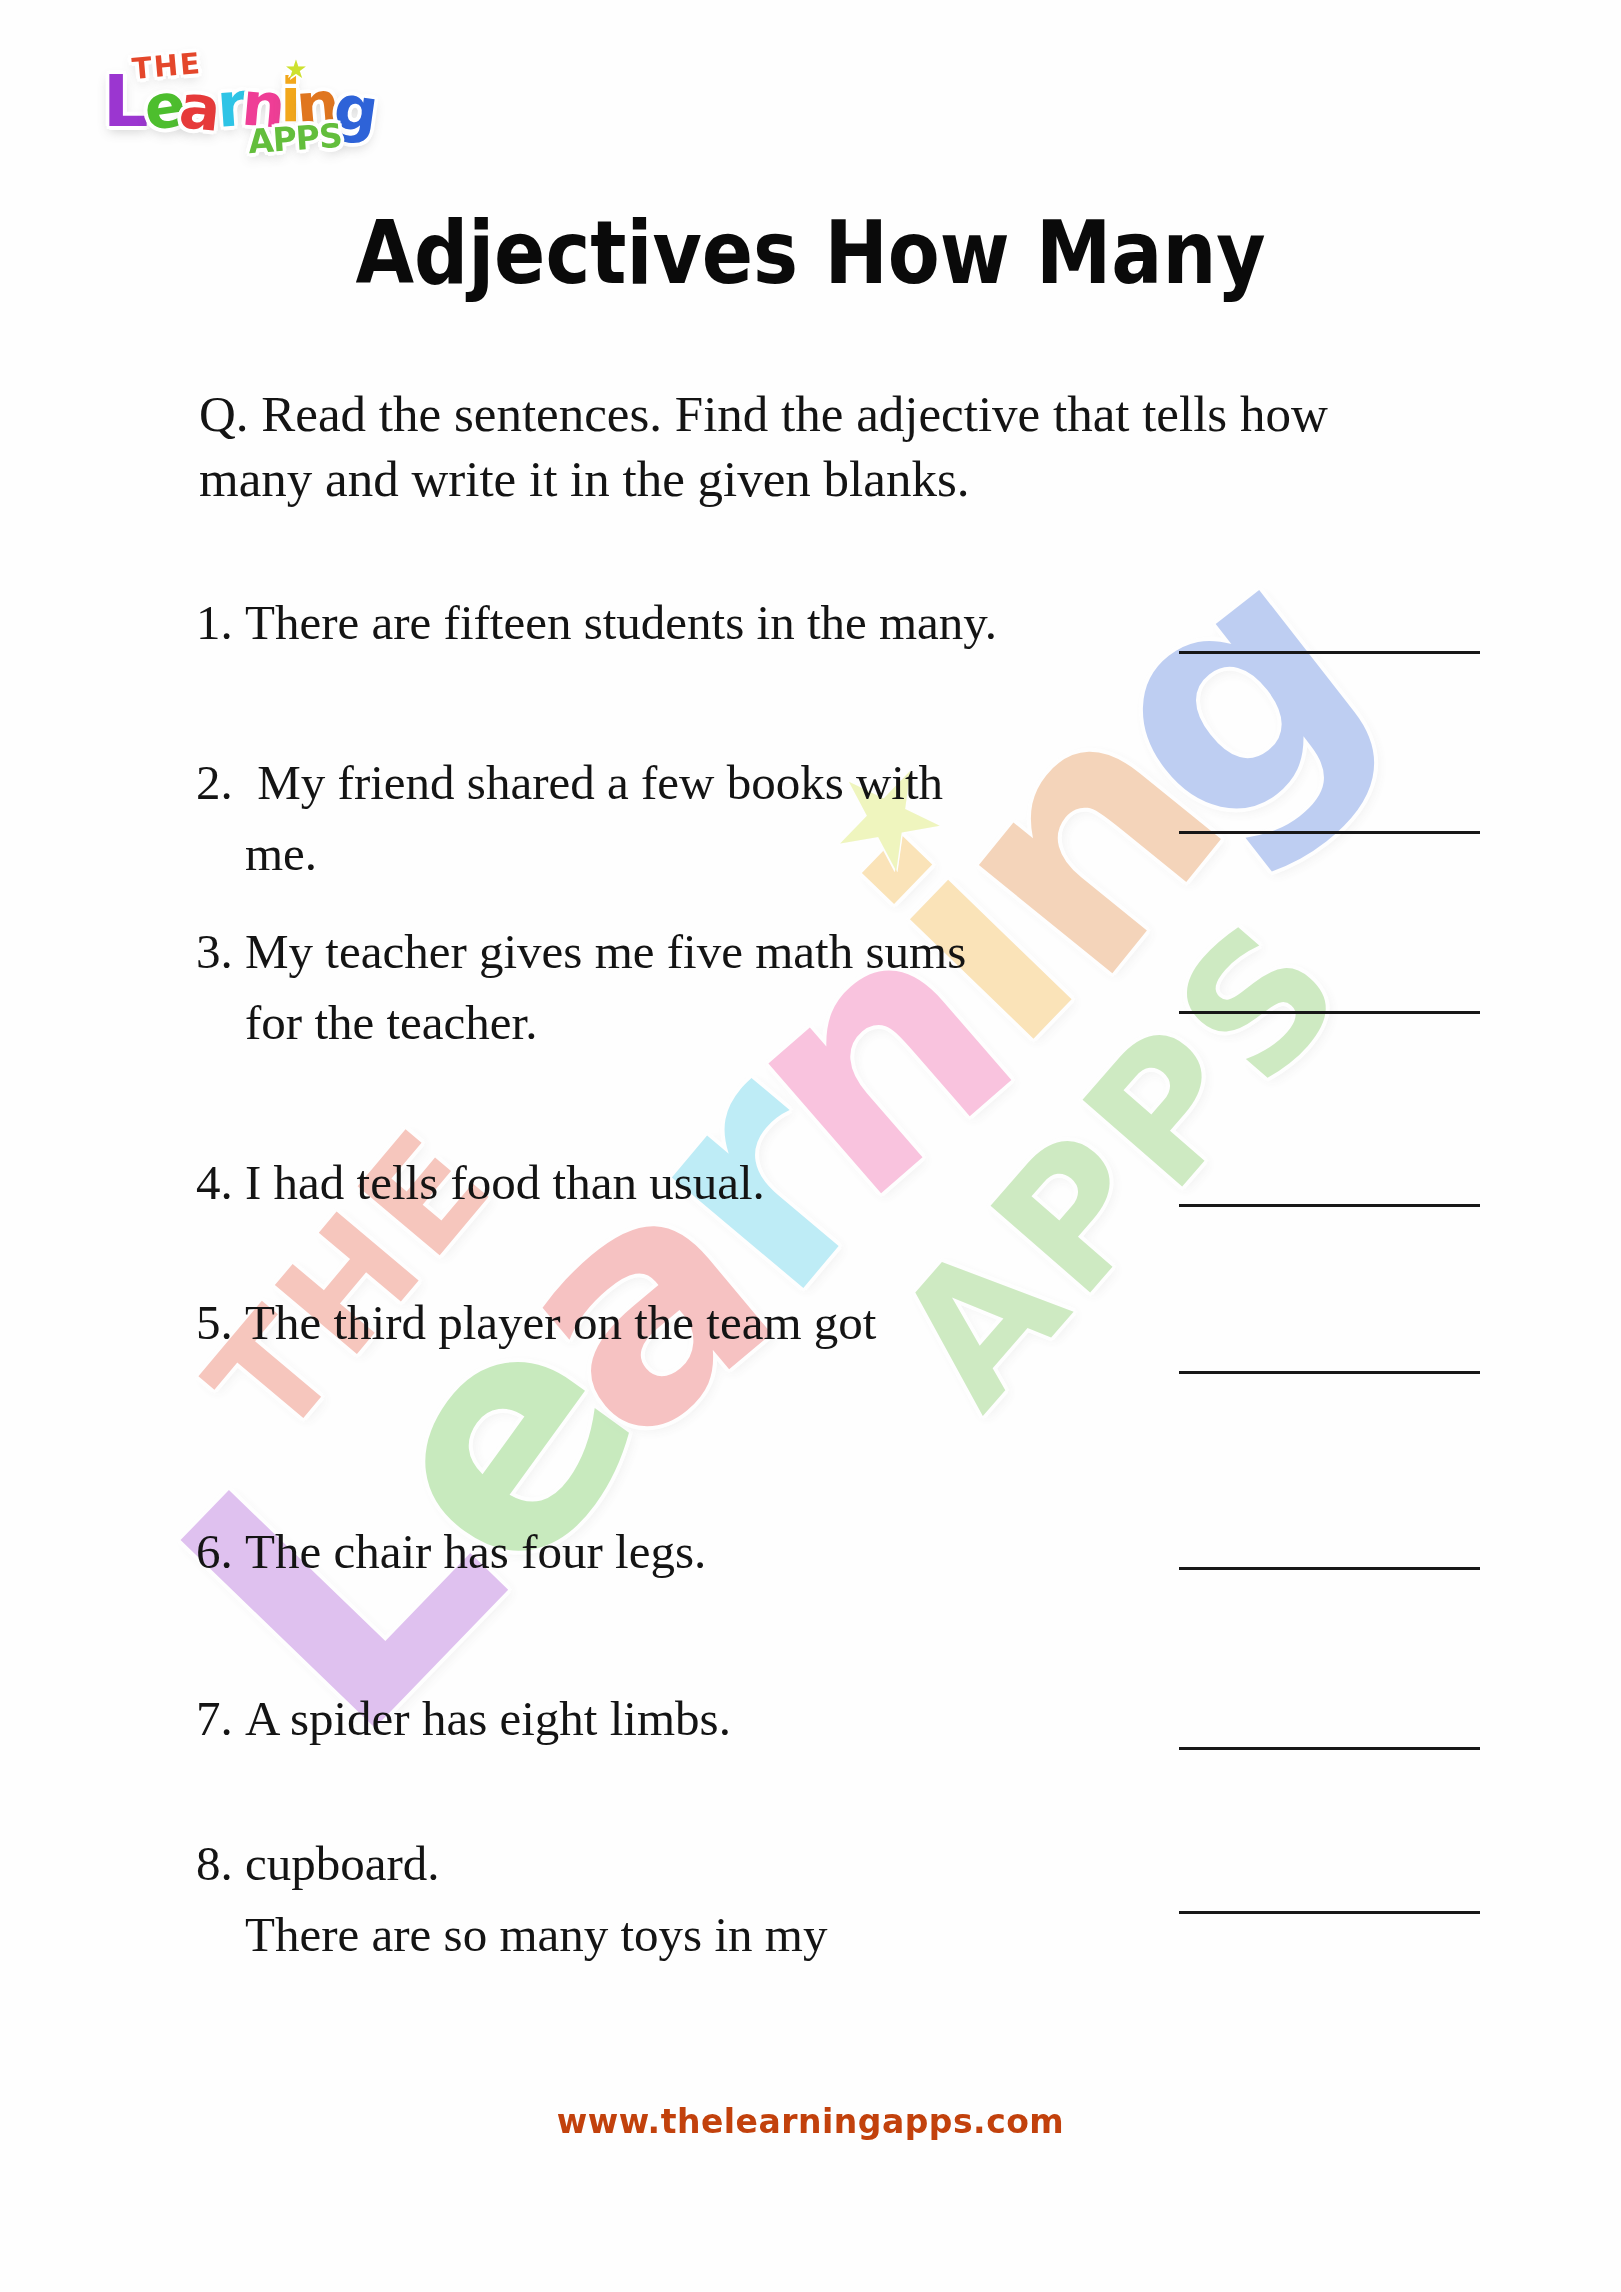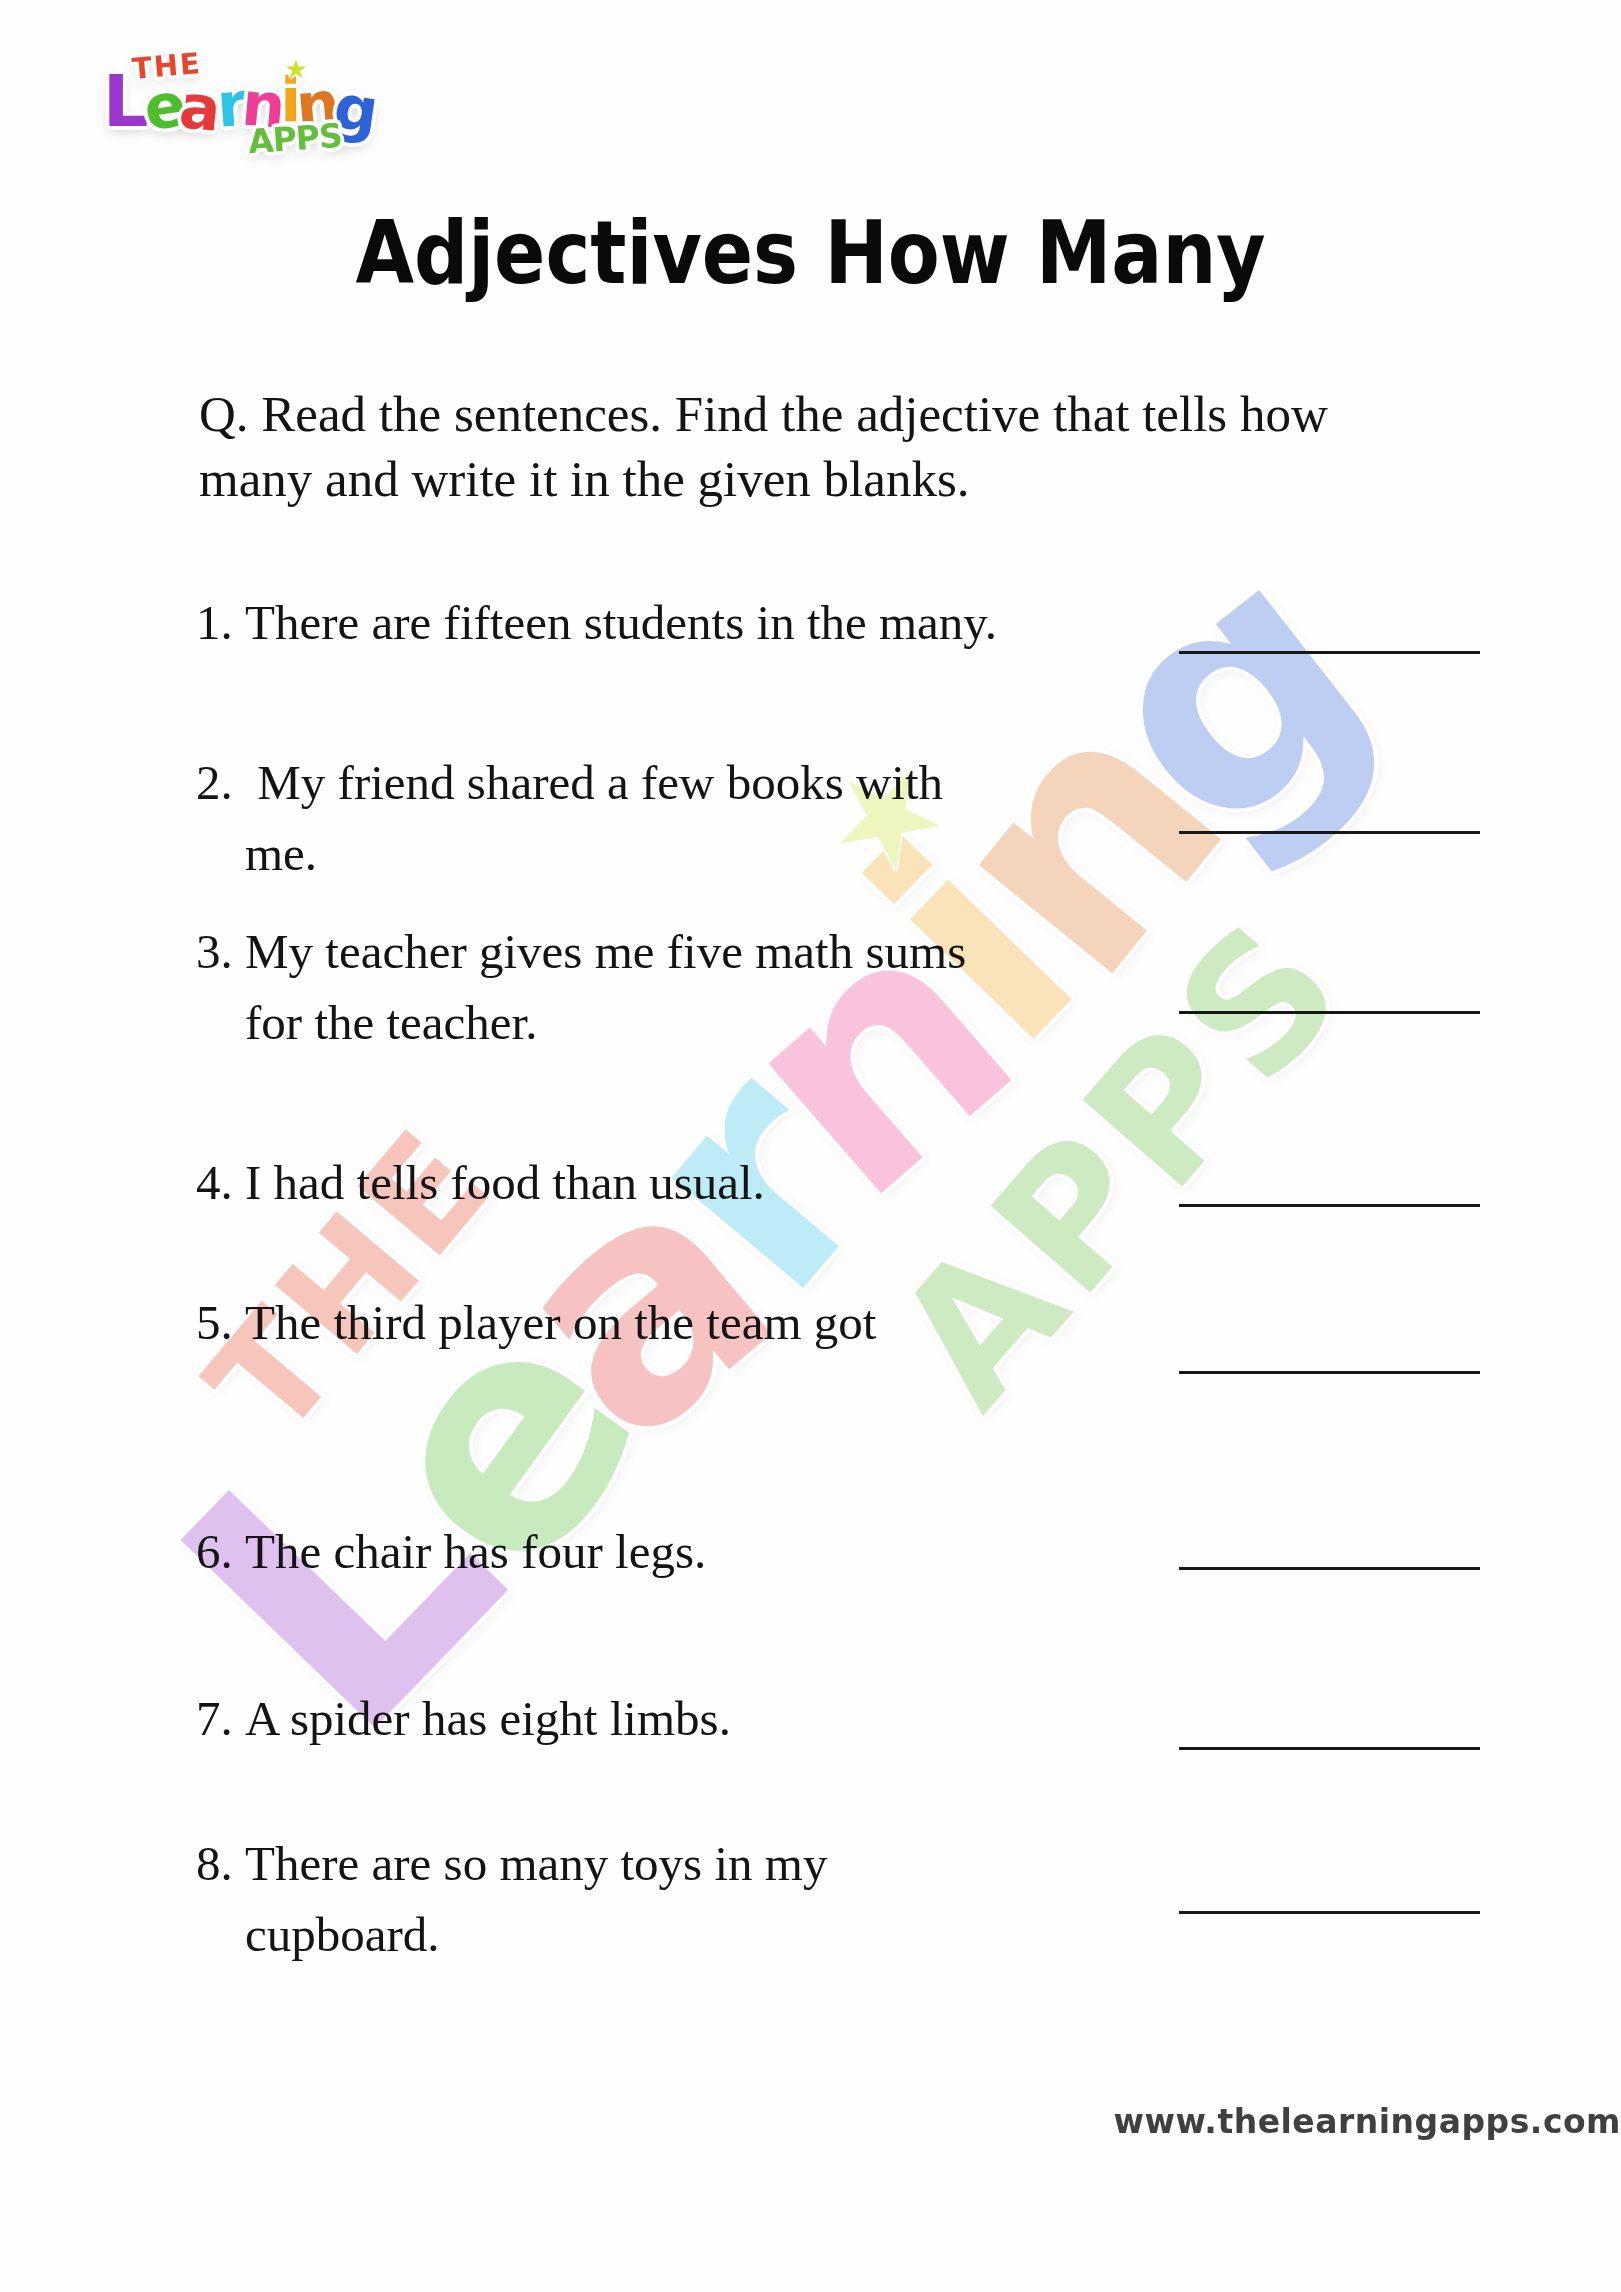--- a/index.html
+++ b/index.html
@@ -70,23 +70,23 @@
   .item .text{margin-left:49px;}
   .item .line{white-space:pre;}
 
   .blank{
     position:absolute;left:1179px;width:301px;height:0;
     border-top:3.9px solid #171717;
   }
 
   .footer{
     position:absolute;left:0;top:2102px;width:100%;
-    text-align:right;
+    text-align:center;
     font-family:"DejaVu Sans","Liberation Sans",sans-serif;
-    font-weight:bold;font-size:33px;letter-spacing:0.5px;color:#404040;
+    font-weight:bold;font-size:33px;letter-spacing:0.5px;color:#c2410c;
   }
 </style>
 </head>
 <body>
 
 <div class="page">
 
   <div class="logo logo-wm">
     <div class="logo-the bubble" style="color: rgb(228, 71, 43);">THE</div>
     <div class="logo-word"><span style="color: rgb(155, 54, 208);">L</span><span style="color: rgb(77, 190, 46);">e</span><span style="color: rgb(230, 58, 58);">a</span><span style="color: rgb(46, 196, 230);">r</span><span style="color: rgb(239, 62, 150);">n</span><span class="star-i" style="color: rgb(242, 167, 27);">i</span><span style="color: rgb(224, 118, 31);">n</span><span style="color: rgb(46, 99, 216);">g</span></div>
@@ -153,22 +153,22 @@
   <div class="item" style="top:1683px">
     <span class="num">7.</span>
     <div class="text">
       <div class="line">A spider has eight limbs.</div>
     </div>
   </div>
 
   <div class="item" style="top:1828px">
     <span class="num">8.</span>
     <div class="text">
+      <div class="line">cupboard.</div>
       <div class="line">There are so many toys in my</div>
-      <div class="line">cupboard.</div>
     </div>
   </div>
 
   <div class="blank" style="top:651px"></div>
   <div class="blank" style="top:831px"></div>
   <div class="blank" style="top:1011px"></div>
   <div class="blank" style="top:1204px"></div>
   <div class="blank" style="top:1371px"></div>
   <div class="blank" style="top:1567px"></div>
   <div class="blank" style="top:1747px"></div>

